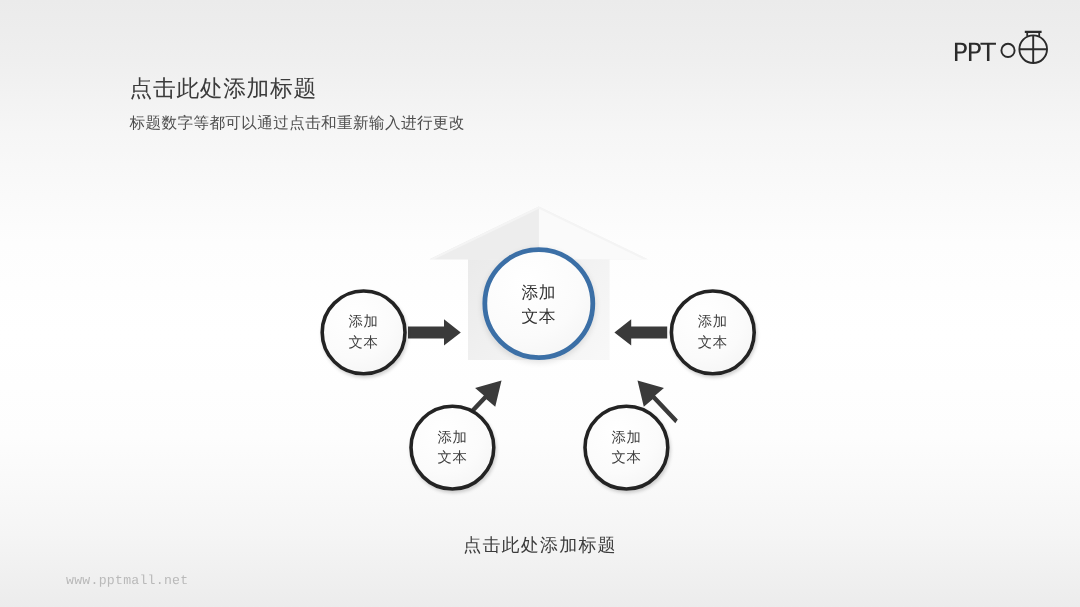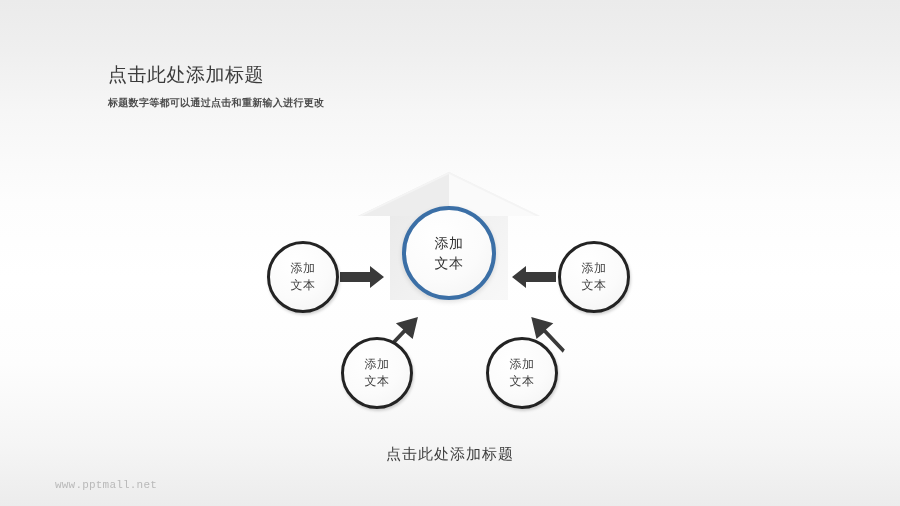--- a/index.html
+++ b/index.html
@@ -37,26 +37,25 @@
   }
   #page-title {
     font-size: 19px;
     color: #3b3b3b;
     letter-spacing: 0.5px;
     line-height: 26px;
     white-space: nowrap;
   }
   #page-subtitle {
     margin-top: 6px;
-    font-size: 10px;
+    font-size: 13px;
     color: #4d4d4d;
     letter-spacing: 0.3px;
     line-height: 18px;
     white-space: nowrap;
-    font-weight: bold;
   }
 
   
   #logo {
     position: absolute;
     right: 18px;
     top: 24px;
     display: flex;
     align-items: center;
     height: 34px;
@@ -155,20 +154,34 @@
 </head>
 <body>
 
 <div id="slide">
 
   <div id="header">
     <div id="page-title">点击此处添加标题</div>
     <div id="page-subtitle">标题数字等都可以通过点击和重新输入进行更改</div>
   </div>
 
+  <div id="logo">
+    <span id="logo-text">PPT</span>
+    <span id="logo-mark">
+      <svg width="50" height="32" viewBox="0 0 50 32">
+        <circle cx="8" cy="19" r="5.5" fill="none" stroke="#2b2b2b" stroke-width="1.6"></circle>
+        <circle cx="29" cy="18" r="11.5" fill="none" stroke="#2b2b2b" stroke-width="1.6"></circle>
+        <line x1="17.5" y1="18" x2="40.5" y2="18" stroke="#2b2b2b" stroke-width="1.6"></line>
+        <line x1="29" y1="6.5" x2="29" y2="29.5" stroke="#2b2b2b" stroke-width="1.6"></line>
+        <line x1="22" y1="3.5" x2="36" y2="3.5" stroke="#2b2b2b" stroke-width="1.8"></line>
+        <line x1="24" y1="3.5" x2="24" y2="7" stroke="#2b2b2b" stroke-width="1.5"></line>
+        <line x1="34" y1="3.5" x2="34" y2="7" stroke="#2b2b2b" stroke-width="1.5"></line>
+      </svg>
+    </span>
+  </div>
 
   <div id="diagram">
 
     <svg id="diagram-svg" width="900" height="506" viewBox="0 0 900 506">
       <defs>
         <linearGradient id="arrowGrad" x1="0" y1="0" x2="0" y2="1">
           <stop offset="0%" stop-color="#fcfcfc"></stop>
           <stop offset="35%" stop-color="#f0f0f0"></stop>
           <stop offset="100%" stop-color="#e2e2e2"></stop>
         </linearGradient>

